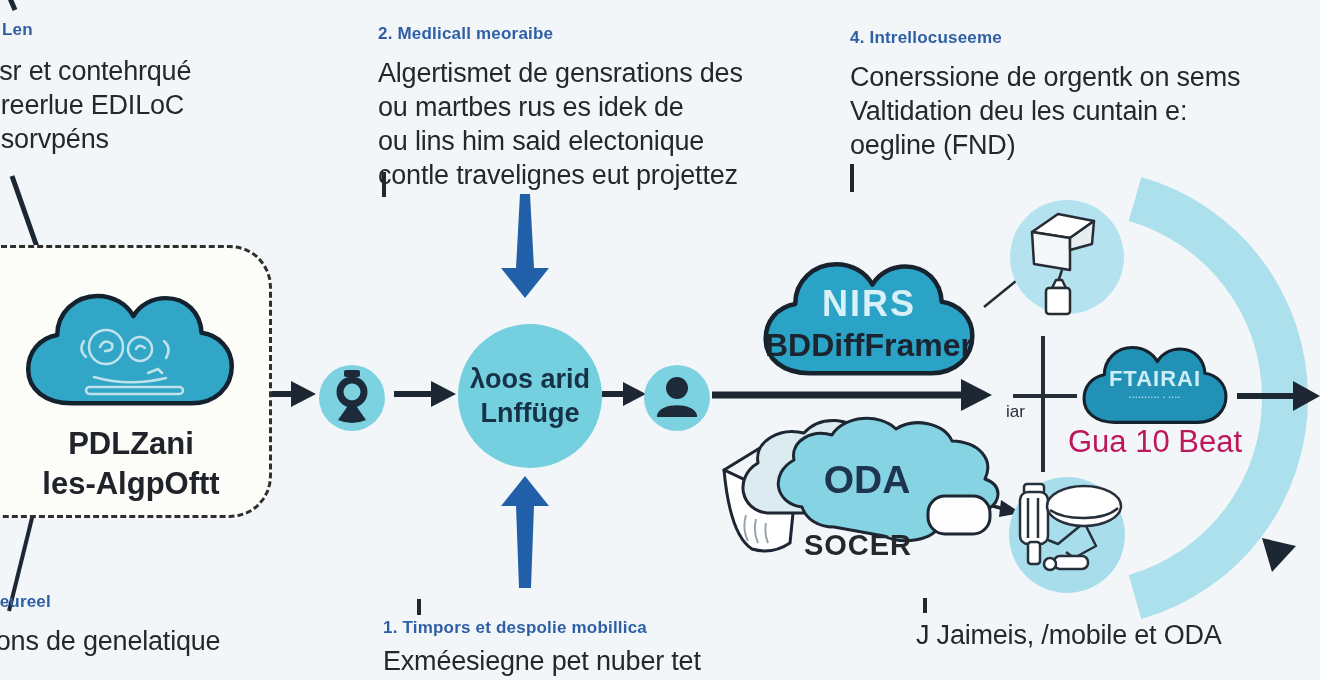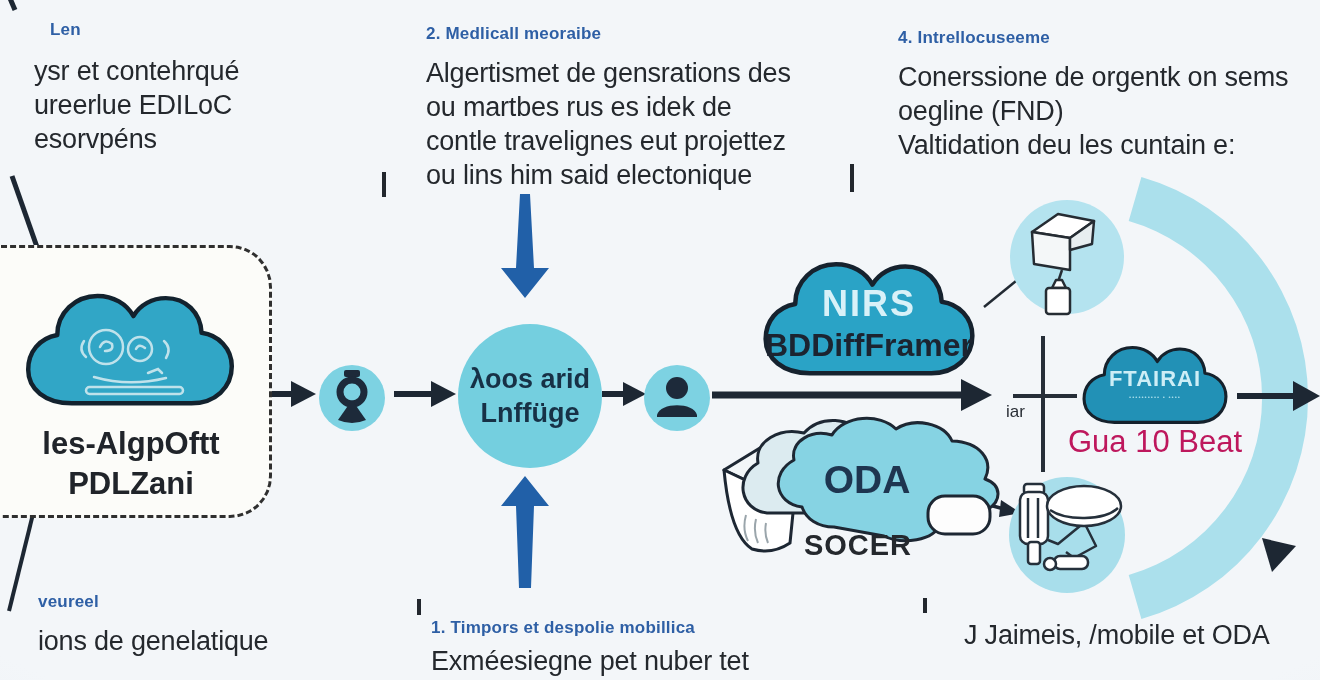--- a/index.html
+++ b/index.html
@@ -1,21 +1,21 @@
 <!DOCTYPE html>
 <html><head>
 <meta charset="utf-8">
 <style>
   html,body{margin:0;padding:0;}
   body{width:1320px;height:680px;overflow:hidden;position:relative;
        background:radial-gradient(130% 130% at 50% 45%, #f3f6f9 55%, #e2e7ed 100%);
        font-family:"Liberation Sans",sans-serif;}
   .stage{position:absolute;inset:0;}
   .abs{position:absolute;}
-  .anno{position:absolute;margin-left:48px;}
+  .anno{position:absolute;}
   .anno-h{font-weight:bold;font-size:17px;color:#2e5fa5;letter-spacing:.2px;margin-bottom:12px;}
   .anno-l{font-size:27px;line-height:34px;color:#24282d;letter-spacing:-.2px;white-space:nowrap;}
   .center-txt{position:absolute;text-align:center;}
   .node-label{font-weight:bold;color:#20242a;}
   svg{display:block;overflow:visible;}
 </style>
 </head>
 <body>
 
 <div class="stage">
@@ -80,22 +80,22 @@
     <path d="M22,32 q4,-9 12,-3 q2,7 -7,7"></path>
     <circle cx="62" cy="34" r="12"></circle>
     <path d="M58,34 q3,-6 9,-1"></path>
     <path d="M6,26 q-6,9 2,16"></path>
     <path d="M86,26 q8,7 2,17"></path>
     <path d="M16,62 q35,10 72,1"></path>
     <path d="M70,58 l10,-4 l4,4"></path>
     <rect x="8" y="72" width="97" height="7" rx="3.5"></rect>
   </svg>
   <div class="center-txt node-label" style="left:0px;top:424px;width:262px;font-size:31px;line-height:40px;">
+    <div>PDLZani</div>
     <div>les-AlgpOftt</div>
-    <div>PDLZani</div>
   </div>
 
   <div class="abs" style="left:319px;top:365px;width:66px;height:66px;border-radius:50%;background:#7dd2e2;"></div>
   <svg class="abs" style="left:332px;top:370px" width="40" height="54">
     <rect x="12" y="0" width="16" height="7" rx="2" fill="#1d2a3a"></rect>
     <circle cx="20" cy="22" r="12" fill="none" stroke="#1d2a3a" stroke-width="7"></circle>
     <path d="M20,30 L6,50 Q20,56 34,50 Z" fill="#1d2a3a"></path>
   </svg>
 
   <div class="abs" style="left:458px;top:324px;width:144px;height:144px;border-radius:50%;background:#74cfdf;"></div>
@@ -181,29 +181,29 @@
       <div class="anno-l">ysr et contehrqué</div>
       <div class="anno-l">ureerlue EDILoC</div>
       <div class="anno-l">esorvpéns</div>
     </div>
   </div>
 
   <div class="anno" style="left:378px;top:24px">
     <div class="anno-h">2. Medlicall meoraibe</div>
     <div class="anno-l">Algertismet de gensrations des</div>
     <div class="anno-l">ou martbes rus es idek de</div>
+    <div class="anno-l">ou lins him said electonique</div>
     <div class="anno-l">contle travelignes eut projettez</div>
-    <div class="anno-l">ou lins him said electonique</div>
   </div>
 
   <div class="anno" style="left:850px;top:28px">
     <div class="anno-h">4. Intrellocuseeme</div>
     <div class="anno-l">Conerssione de orgentk on sems</div>
+    <div class="anno-l">Valtidation deu les cuntain e:</div>
     <div class="anno-l">oegline (FND)</div>
-    <div class="anno-l">Valtidation deu les cuntain e:</div>
   </div>
 
   <div class="anno" style="left:-10px;top:592px">
     <div class="anno-h">veureel</div>
     <div class="anno-l" style="margin-top:10px">ions de genelatique</div>
   </div>
 
   <div class="anno" style="left:383px;top:618px">
     <div class="anno-h" style="margin-bottom:6px">1. Timpors et despolie mobillica</div>
     <div class="anno-l">Exméesiegne pet nuber tet</div>

